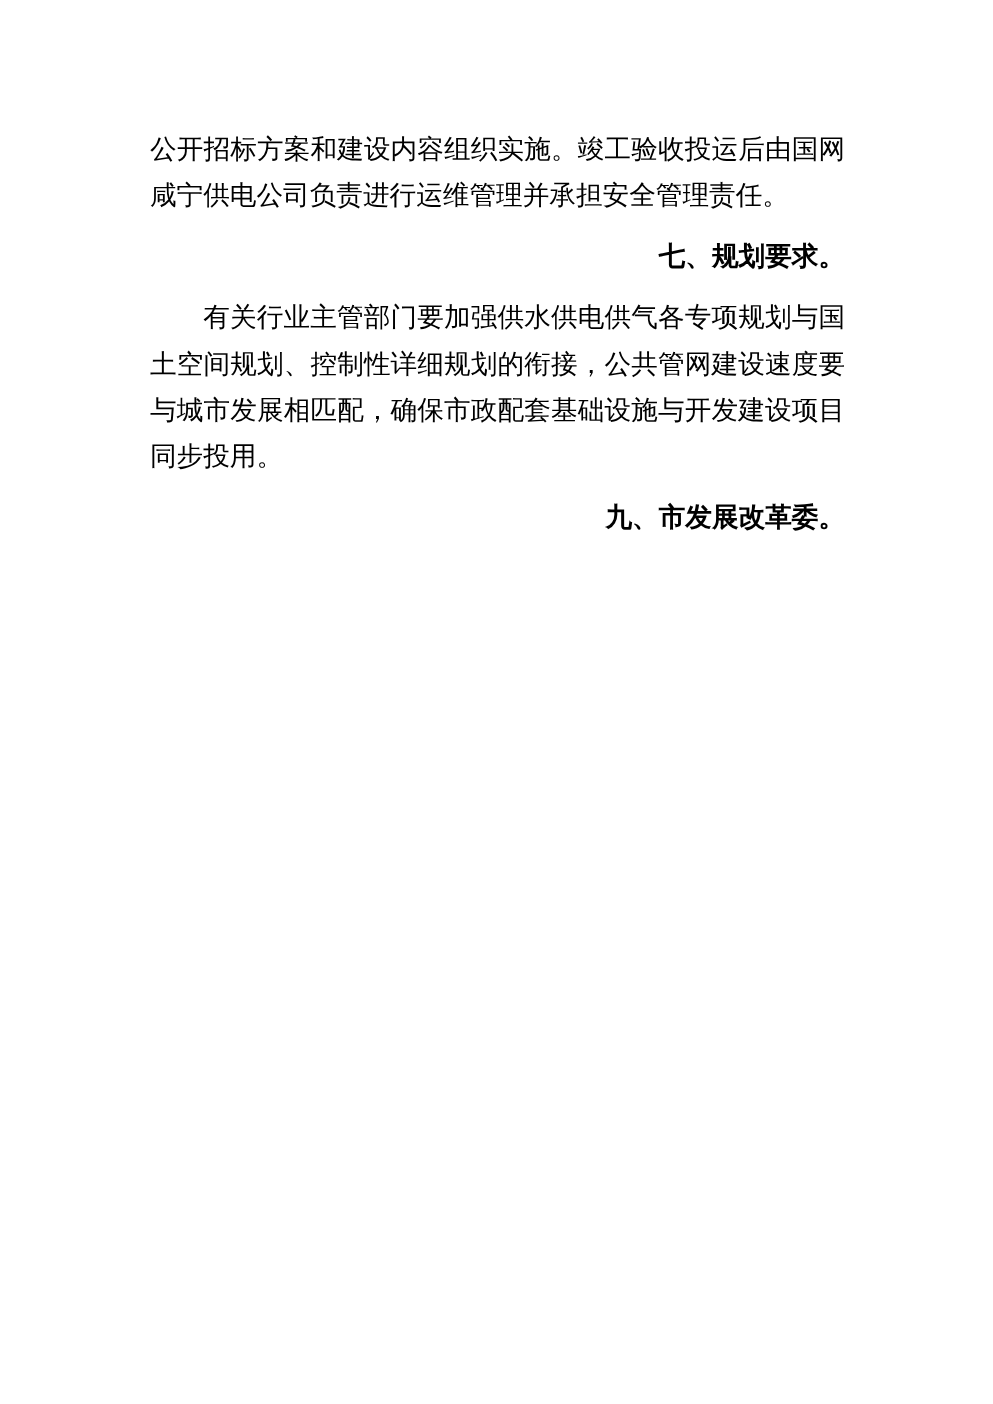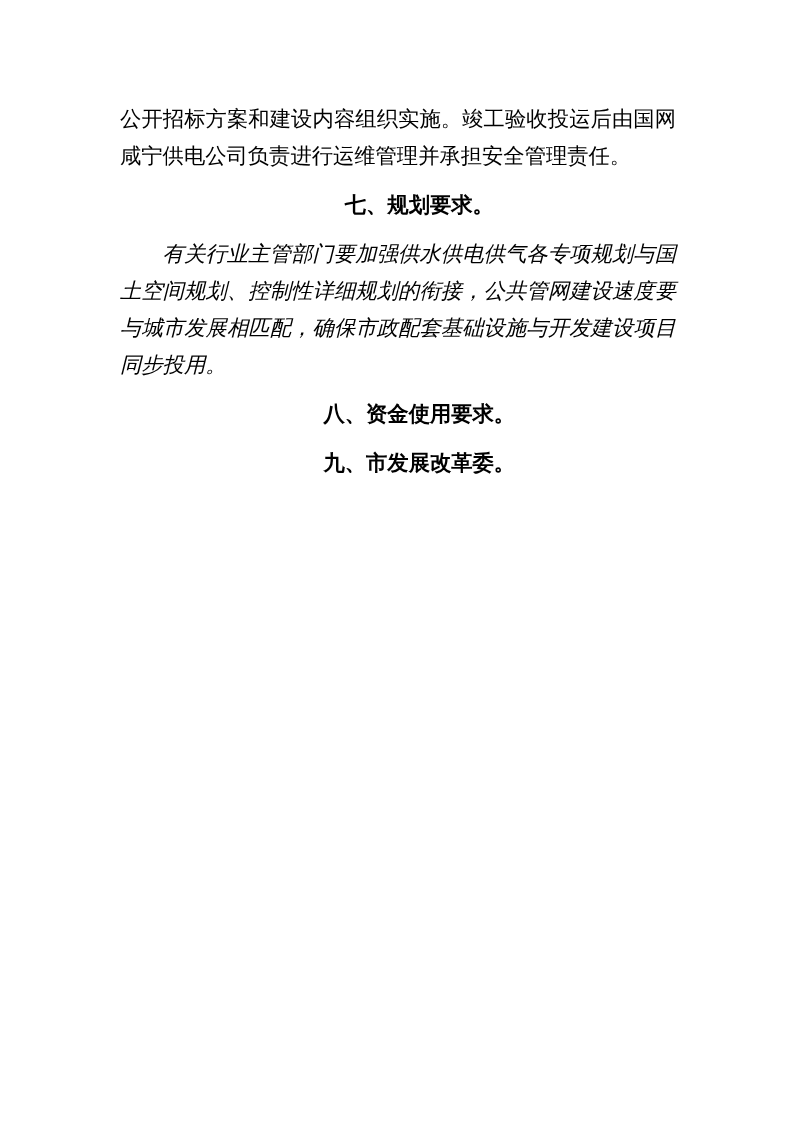--- a/index.html
+++ b/index.html
@@ -26,40 +26,38 @@
     letter-spacing: 0;
   }
   .doc-block + .doc-block {
     margin-top: 12px;
   }
   .body-para {
     font-weight: normal;
   }
   .indent-2em {
     text-indent: 2em;
-    font-style: italic;
   }
   .section-heading {
     font-family: "Liberation Sans", "DejaVu Sans", sans-serif;
     font-weight: 700;
     text-indent: 2em;
-    text-align: center;
+    text-align: right;
   }
 </style>
 </head>
 <body>
 
 <div class="page">
 
   <p class="doc-block body-para">公开招标方案和建设内容组织实施。竣工验收投运后由国网咸宁供电公司负责进行运维管理并承担安全管理责任。</p>
 
   <h2 class="doc-block section-heading">七、规划要求。</h2>
 
   <p class="doc-block body-para indent-2em">有关行业主管部门要加强供水供电供气各专项规划与国土空间规划、控制性详细规划的衔接，公共管网建设速度要与城市发展相匹配，确保市政配套基础设施与开发建设项目同步投用。</p>
 
-  <h2 class="doc-block section-heading">八、资金使用要求。</h2>
 
 
   <h2 class="doc-block section-heading">九、市发展改革委。</h2>
 
 
 
 </div>
 
 </body></html>

